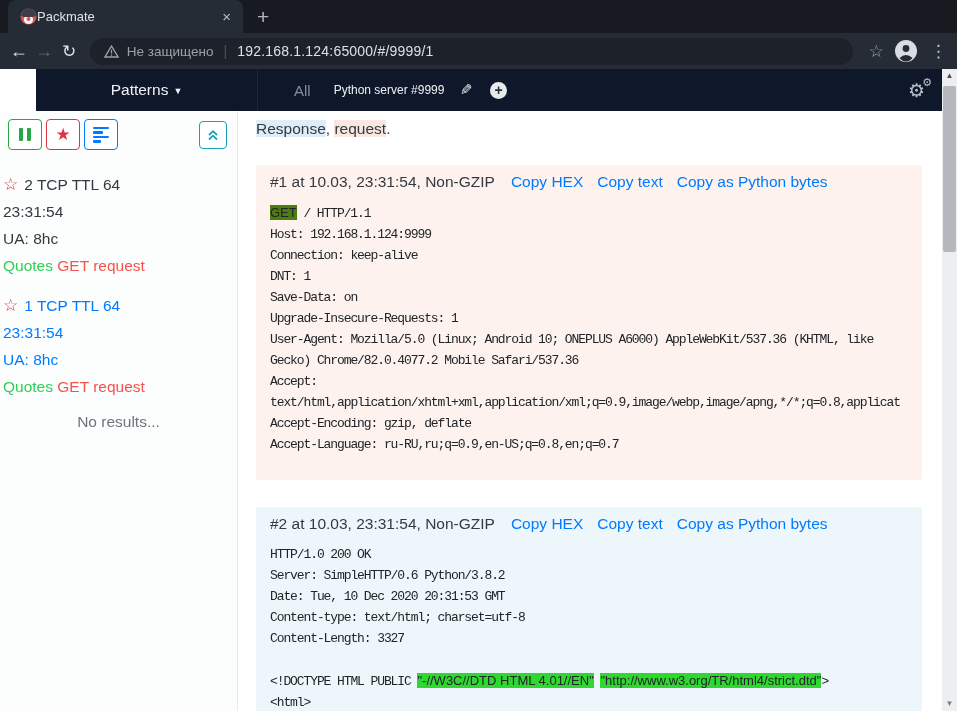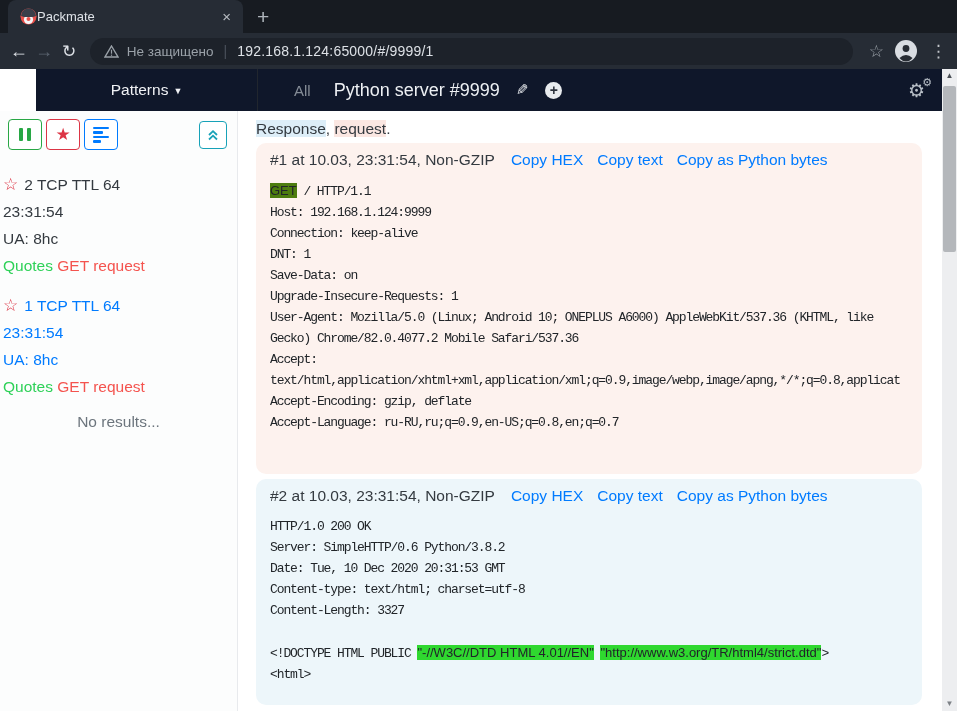--- a/index.html
+++ b/index.html
@@ -29,21 +29,21 @@
   .kebab { color:#c0c4c9; font-size:17px; margin:0 10px 0 12px; letter-spacing:0; }
 
   
   .page-wrap { display:flex; height:642px; }
   .page-col { width:942px; display:flex; flex-direction:column; }
 
   .app-header { height:42px; background:#0f172a; display:flex; align-items:center; flex:0 0 42px;margin-left:36px; }
   .hdr-left { width:222px; text-align:center; color:#f0f2f5; font-size:15.5px; border-right:1px solid #21262e; height:42px; line-height:42px; }
   .caret { font-size:9px; position:relative; top:-1px; margin-left:5px; color:#f0f2f5; }
   .hdr-all { color:#858d97; font-size:15px; margin-left:36px; }
-  .hdr-title { color:#eef1f4; font-size:18px; margin-left:23px; }
+  .hdr-title { color:#eef1f4; font-size:12px; margin-left:23px; }
   .hdr-edit { color:#e8ebee; font-size:15px; margin-left:16px; transform:scaleX(-1); display:inline-block; }
   .hdr-add { width:17px; height:17px; background:#e8ebee; color:#2b313b; border-radius:50%;
              font-size:14px; line-height:17px; text-align:center; font-weight:bold; margin-left:17px; }
   .hdr-gears { margin-left:auto; margin-right:17px; color:#b8bfc7; font-size:19px; position:relative; }
   .hdr-gears .g2 { position:absolute; font-size:11px; right:-7px; top:-3px; }
 
   .content-row { display:flex; flex:1; background:#fff; overflow:hidden; }
 
   
   .sidebar { width:238px; flex:0 0 238px; background:#fcfdfd; border-right:1px solid #e8eaed; padding-top:8px; }
@@ -69,21 +69,21 @@
   .no-results { text-align:center; color:#6c757d; font-size:15.5px; margin-top:7px; }
 
   
   .main { flex:1; padding:9px 20px 0 18px; overflow:hidden; }
   .summary { font-size:15.5px; color:#343a40; }
   .hl-blue { background:#ddeef8;margin-top:44px; }
   .hl-pink { background:#fbe7e2; }
   .hl-red  { background:#4d7c0f; font-family:"Liberation Sans", sans-serif; letter-spacing:0; }
   .hl-green{ background:#2fd82f; font-family:"Liberation Sans", sans-serif; letter-spacing:0; }
 
-  .packet { width:666px; border-radius:10px; padding:8px 10px 20px 14px; margin-top:5px; }
+  .packet { width:666px; border-radius:2px; padding:8px 10px 4px 14px; margin-top:27px; }
   .packet.request  { background:#fdf2ee; }
   .packet.response { background:#edf6fa; }
   .p-head { font-size:15.5px; display:flex; align-items:baseline; }
   .p-id { color:#343a40; }
   .p-act { color:#007bff; margin-left:14px; text-decoration:none; white-space:nowrap; }
   .p-act:first-of-type { margin-left:16px; }
   .p-body { margin-top:11px; font-family:"Liberation Mono","DejaVu Sans Mono",monospace;
             font-size:13px; letter-spacing:-1.1px; color:#212529; }
   .pline { min-height:21px; line-height:21px; white-space:pre; overflow:hidden; }
 

